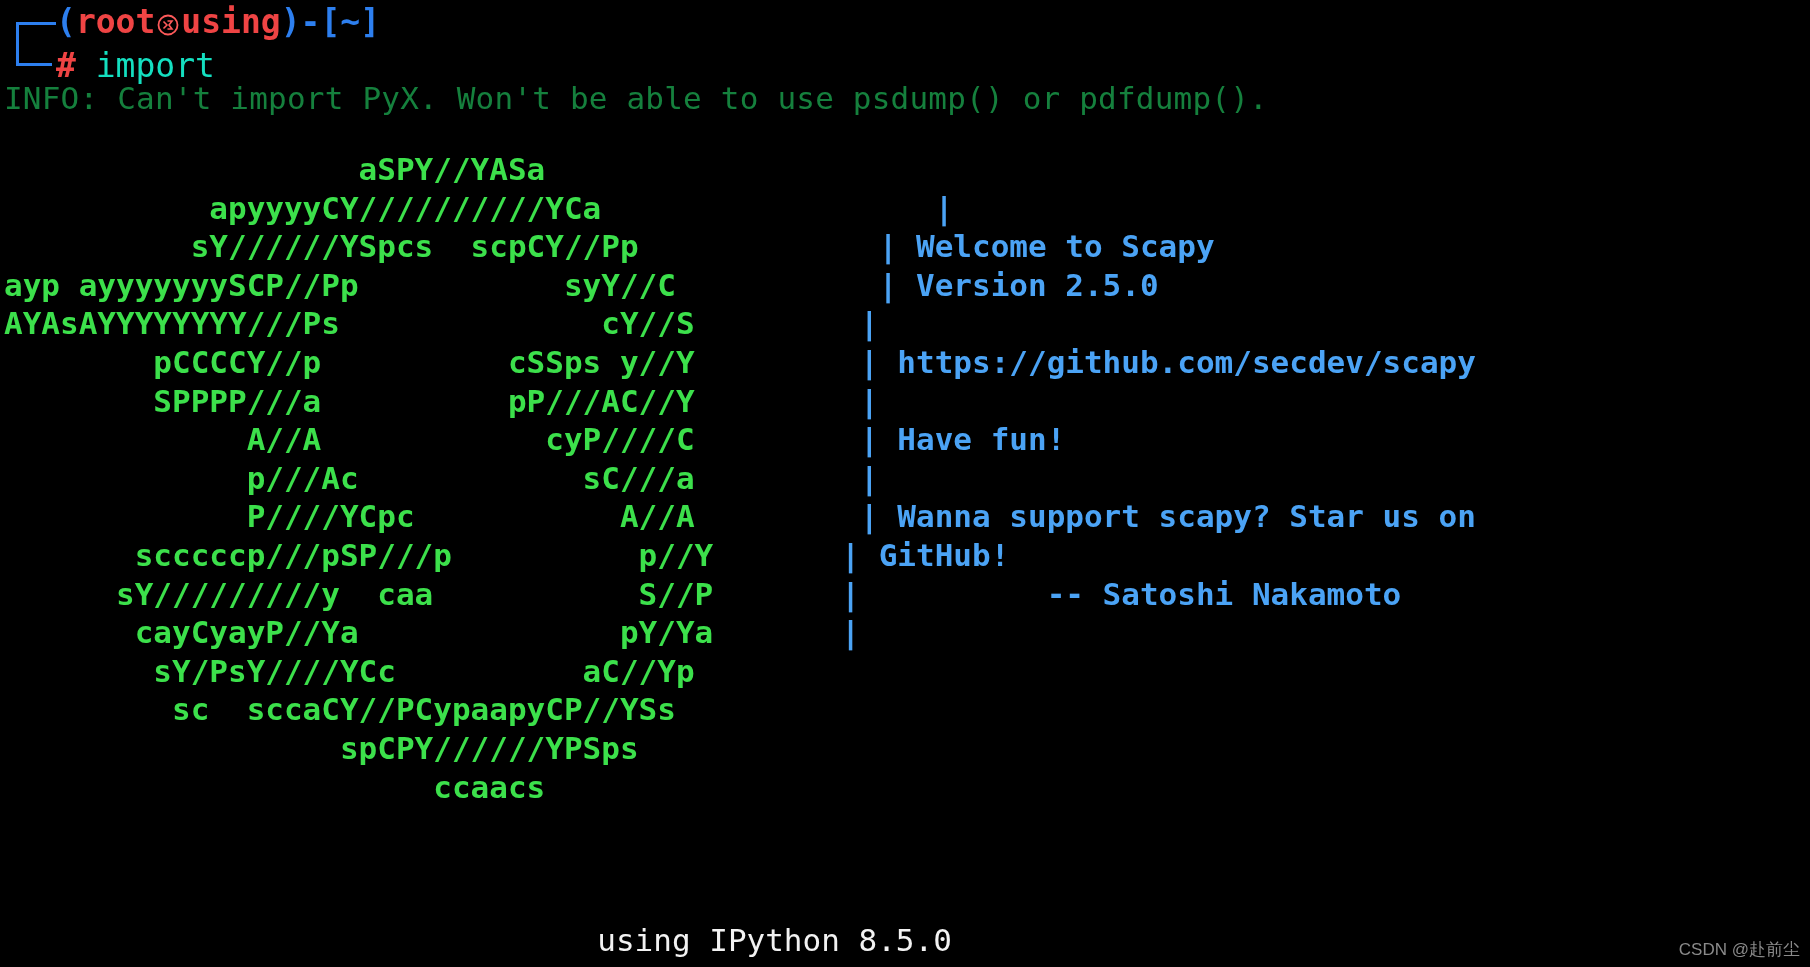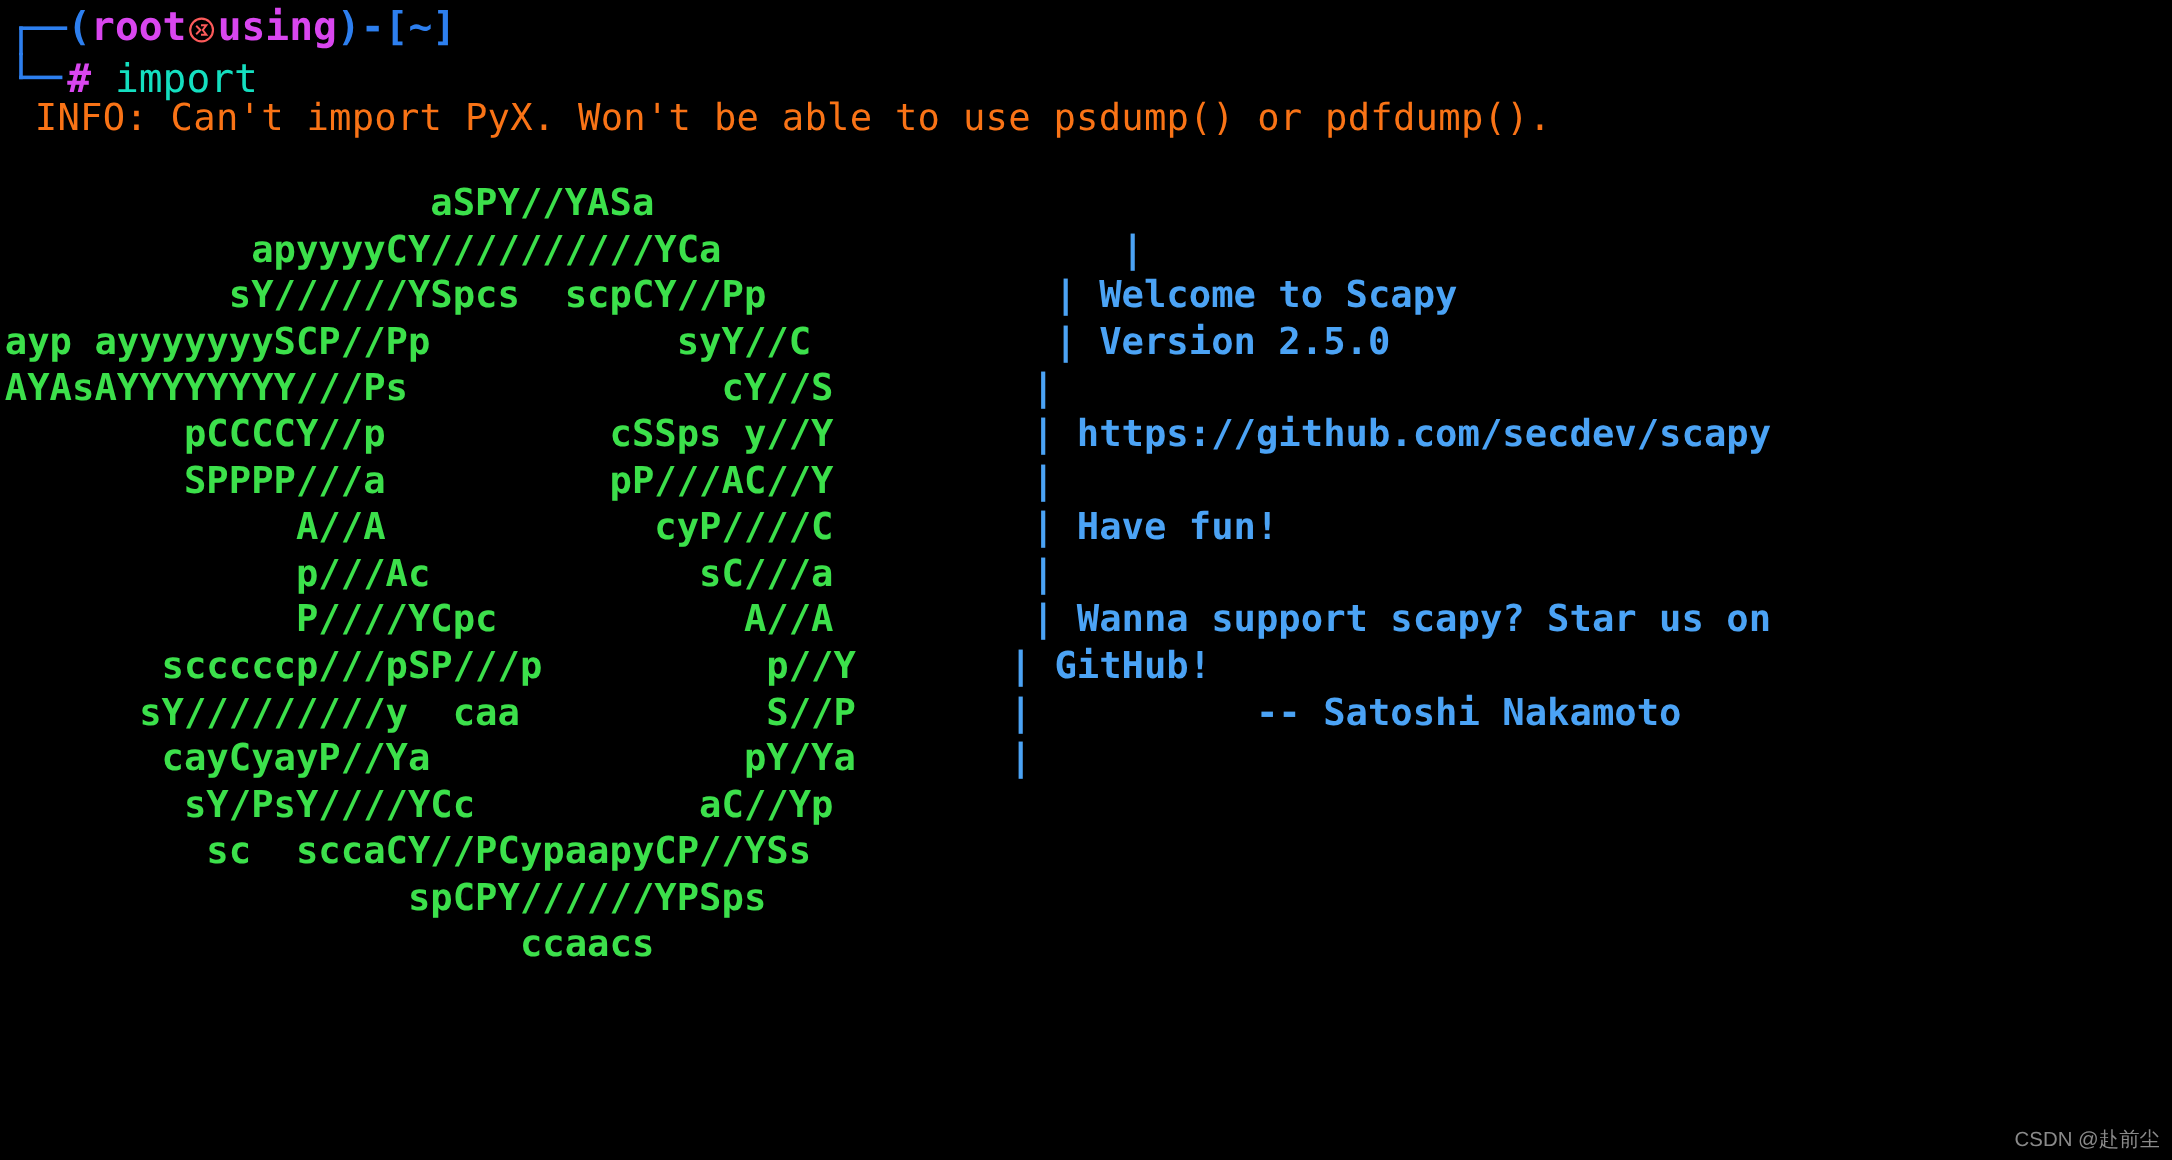--- a/index.html
+++ b/index.html
@@ -78,43 +78,42 @@
     content: "";
     position: absolute;
     left: 16px;
     top: 19px;
     width: 36px;
     height: 3px;
     background: #2d7fef;
   }
 
   .c-blue   { color: #2d7fef; font-weight: bold; }
-  .c-red    { color: #d946ef; font-weight: bold; }
+  .c-red    { color: #ef4444; font-weight: bold; }
   .c-cyan   { color: #14dfc0; }
   .c-white  { color: #f2f2f2; }
 
   .kali-icon {
     display: inline-block;
     width: 24px;
     height: 24px;
     vertical-align: -4px;
     margin: 0 1px;
   }
 
   
   .info-line {
     position: absolute;
     left: 4px;
     top: 78px;
     font-size: 31px;
     line-height: 40px;
     white-space: pre;
-    color: #f97316;
+    color: #15803d;
     letter-spacing: 0.2px;
-    margin-left: 25px;
   }
 
   
   .banner {
     position: absolute;
     left: 4px;
     top: 150px;
     font-size: 31px;
     line-height: 38.6px;
     white-space: pre;
@@ -172,16 +171,17 @@
             <path d="M11.5 8 L16 8 L13 12 L16 16 L11.5 16" fill="none" stroke="#fd5a5a" stroke-width="1.6"></path>
           </svg></span><span class="c-red">using</span><span class="c-blue">)</span><span class="c-blue">-</span><span class="c-blue">[</span><span class="c-blue">~</span><span class="c-blue">]</span></div>
 
     <div class="prompt-line"><span class="corner-cell corner-bottom"></span><span class="c-red">#</span><span class="c-white"> </span><span class="c-cyan">import</span></div>
   </div>
 
   <div class="info-line">INFO: Can't import PyX. Won't be able to use psdump() or pdfdump().</div>
 
   <div class="banner" id="banner"><div class="banner-row"><span class="art">                   aSPY//YASa</span><span class="side"></span></div><div class="banner-row"><span class="art">           apyyyyCY//////////YCa</span><span class="side">       |</span></div><div class="banner-row"><span class="art">          sY//////YSpcs  scpCY//Pp</span><span class="side">    | Welcome to Scapy</span></div><div class="banner-row"><span class="art">ayp ayyyyyyySCP//Pp           syY//C</span><span class="side">    | Version 2.5.0</span></div><div class="banner-row"><span class="art">AYAsAYYYYYYYY///Ps              cY//S</span><span class="side">   |</span></div><div class="banner-row"><span class="art">        pCCCCY//p          cSSps y//Y</span><span class="side">   | https://github.com/secdev/scapy</span></div><div class="banner-row"><span class="art">        SPPPP///a          pP///AC//Y</span><span class="side">   |</span></div><div class="banner-row"><span class="art">             A//A            cyP////C</span><span class="side">   | Have fun!</span></div><div class="banner-row"><span class="art">             p///Ac            sC///a</span><span class="side">   |</span></div><div class="banner-row"><span class="art">             P////YCpc           A//A</span><span class="side">   | Wanna support scapy? Star us on</span></div><div class="banner-row"><span class="art">       scccccp///pSP///p          p//Y</span><span class="side">  | GitHub!</span></div><div class="banner-row"><span class="art">      sY/////////y  caa           S//P</span><span class="side">  |          -- Satoshi Nakamoto</span></div><div class="banner-row"><span class="art">       cayCyayP//Ya              pY/Ya</span><span class="side">  |</span></div><div class="banner-row"><span class="art">        sY/PsY////YCc          aC//Yp</span><span class="side"></span></div><div class="banner-row"><span class="art">         sc  sccaCY//PCypaapyCP//YSs</span><span class="side"></span></div><div class="banner-row"><span class="art">                  spCPY//////YPSps</span><span class="side"></span></div><div class="banner-row"><span class="art">                       ccaacs</span><span class="side"></span></div></div>
 
+  <div class="footer-line">                                using IPython 8.5.0</div>
 
   <div class="watermark">CSDN @赴前尘</div>
 
 </div>
 
 </body></html>

